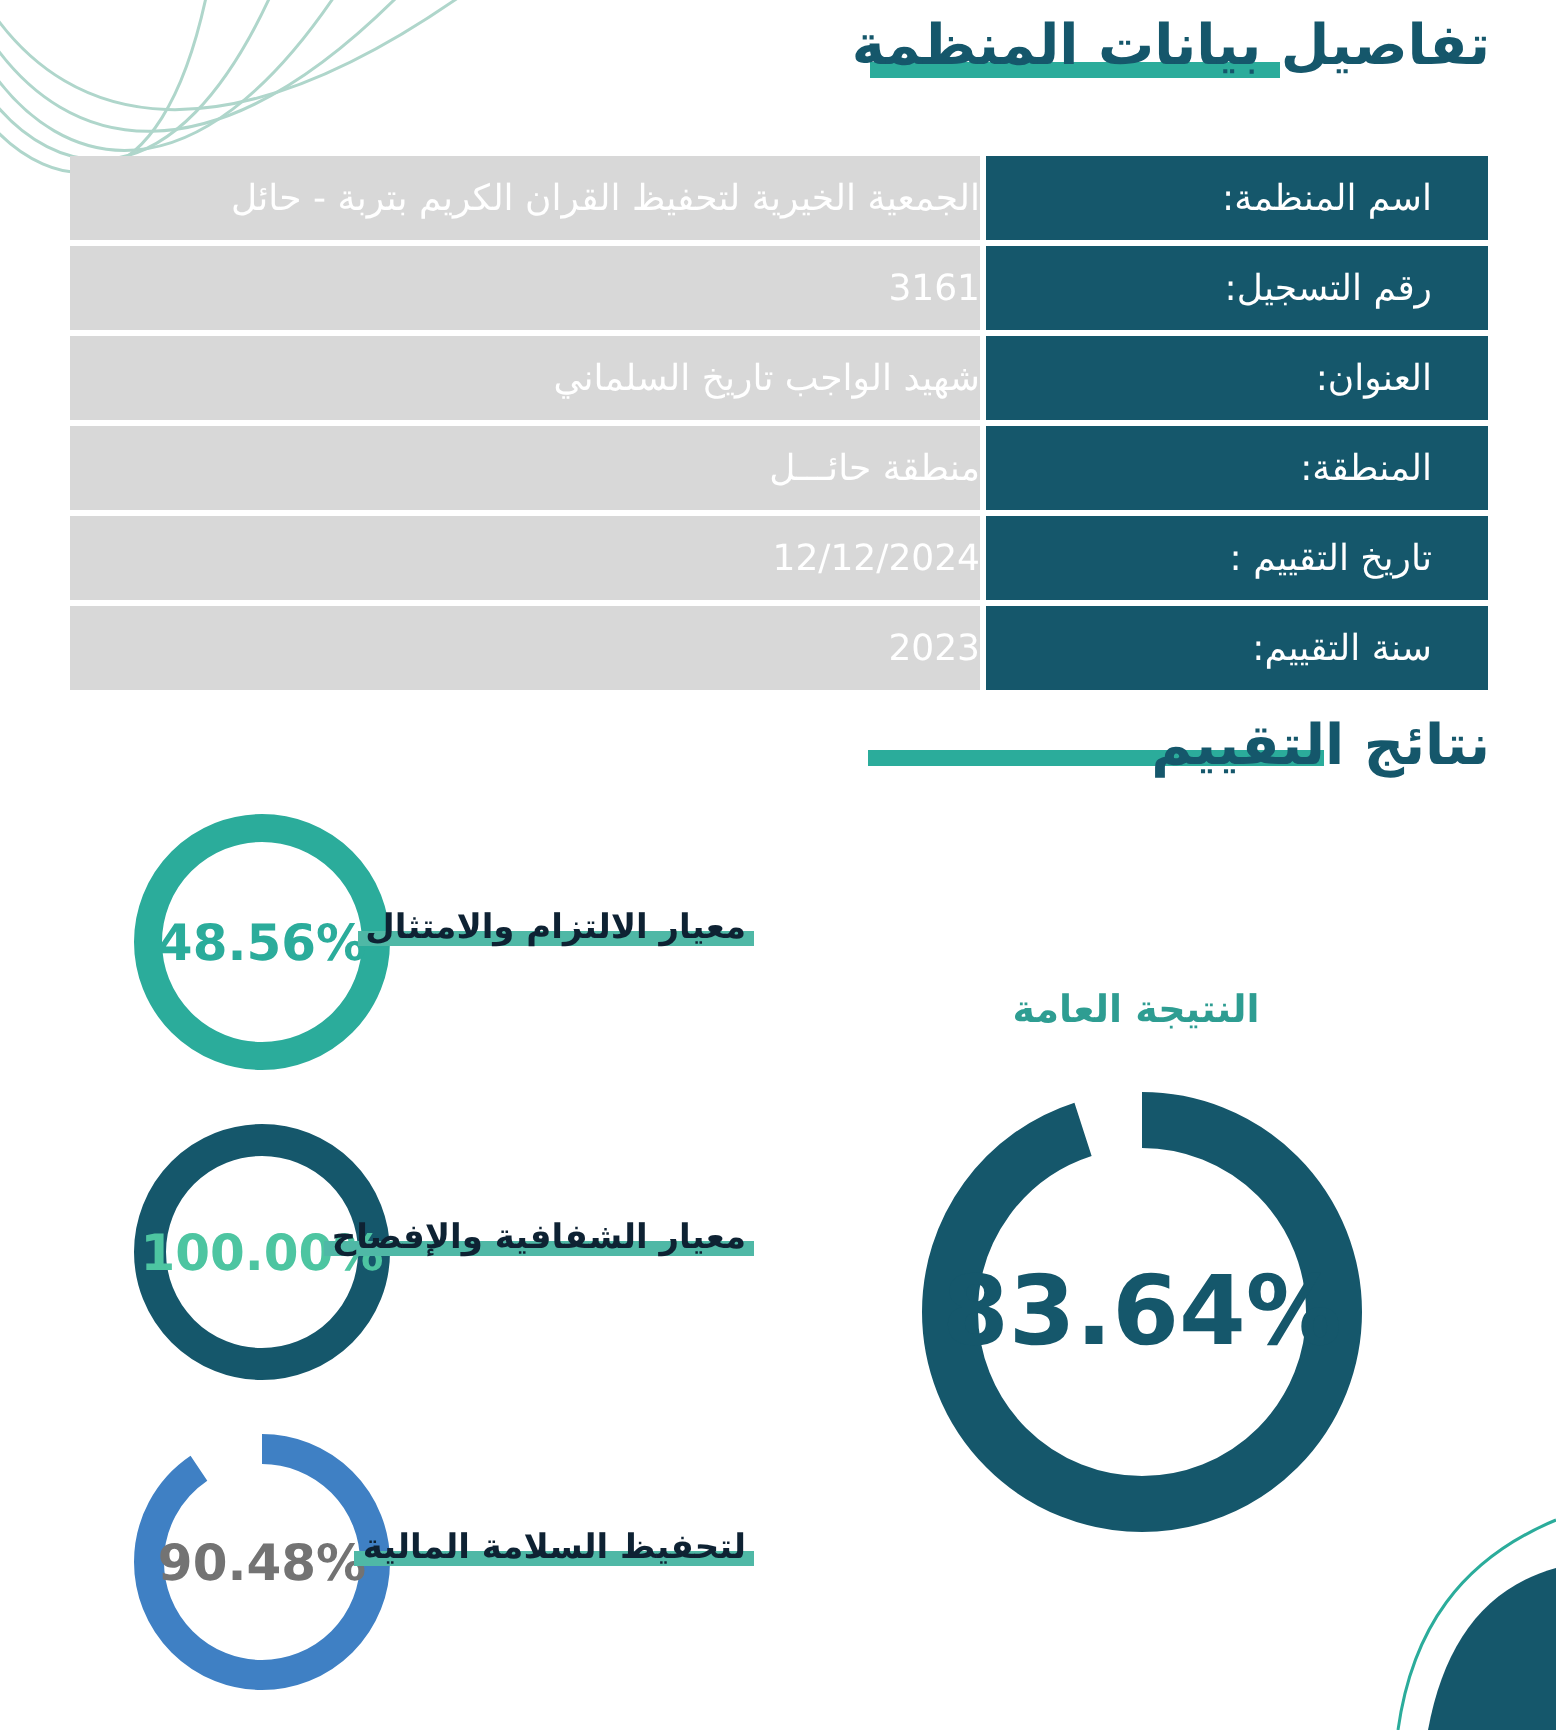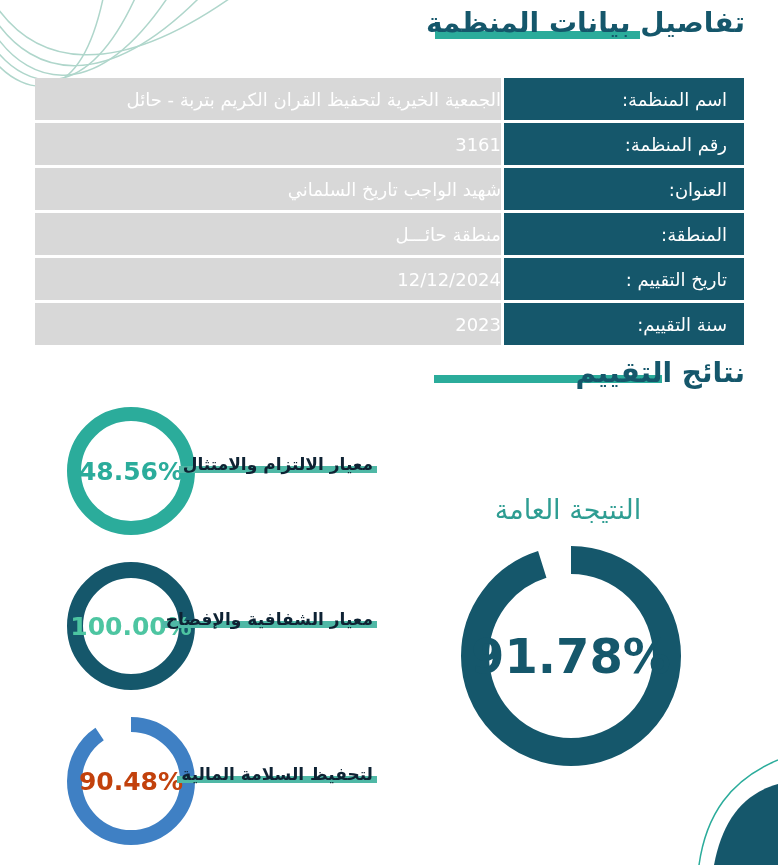--- a/index.html
+++ b/index.html
@@ -22,21 +22,21 @@
   .b1 { left:435px; top:31px; width:205px; }
   .b2 { left:434px; top:375px; width:228px; }
 
   .org-table {
     position:absolute; left:35px; top:78px; width:709px; z-index:2;
     display:flex; flex-direction:column; gap:3px; direction:rtl;
   }
   .row { display:flex; gap:3px; height:42px; }
   .cell-label {
     width:223px; background:var(--dark,#15576B); color:#ffffff;
-    display:flex; align-items:center; padding-right:17px; font-size:18px;
+    display:flex; align-items:center; padding-right:28px; font-size:18px;
   }
   .cell-value {
     flex:1; background:var(--cell,#D8D8D8); color:#ffffff;
     display:flex; align-items:center; padding-right:0; font-size:18px;
   }
 
   .metric-donut { position:absolute; left:67px; width:128px; height:128px; z-index:2; }
   .m1 { top:407px; } .m2 { top:562px; } .m3 { top:717px; }
   .metric-donut svg { position:absolute; inset:0; }
   .metric-donut circle { fill:none; }
@@ -49,21 +49,21 @@
     font-size:17px; font-weight:bold; color:#0E2233; line-height:30px; height:30px;
   }
   .l1 { top:449px; } .l2 { top:604px; } .l3 { top:759px; }
   .crit-label span {
     padding:0 4px;
     background:linear-gradient(to bottom, transparent 58%, var(--hl,#4FB8A6) 58%, var(--hl,#4FB8A6) 96%, transparent 96%);
   }
 
   .overall-title {
     position:absolute; left:448px; top:494px; width:240px; z-index:2;
-    text-align:center; font-size:27px; font-weight:normal; color:var(--accent2,#2E9D92);
+    text-align:center; font-size:19px; font-weight:bold; color:var(--accent2,#2E9D92);
     direction:rtl; white-space:nowrap;
   }
   .overall-donut { position:absolute; left:461px; top:546px; width:220px; height:220px; z-index:2; }
   .overall-donut svg { position:absolute; inset:0; }
   .overall-donut circle { fill:none; }
   .overall-donut .pct { font-size:48px; }
 </style>
 </head>
 <body>
 
@@ -83,21 +83,21 @@
 
   <div class="h-bar b1"></div>
   <div class="sec-title t1">تفاصيل بيانات المنظمة</div>
 
   <div class="org-table">
     <div class="row">
       <div class="cell-label">اسم المنظمة:</div>
       <div class="cell-value">الجمعية الخيرية لتحفيظ القران الكريم بتربة - حائل</div>
     </div>
     <div class="row">
-      <div class="cell-label">رقم المنظمة:</div>
+      <div class="cell-label">رقم التسجيل:</div>
       <div class="cell-value">3161</div>
     </div>
     <div class="row">
       <div class="cell-label">العنوان:</div>
       <div class="cell-value">شهيد الواجب تاريخ السلماني</div>
     </div>
     <div class="row">
       <div class="cell-label">المنطقة:</div>
       <div class="cell-value">منطقة حائـــل</div>
     </div>
@@ -127,25 +127,25 @@
       <circle cx="64" cy="64" r="56" stroke-width="16" transform="rotate(-90 64 64)" style="stroke: rgb(21, 87, 107);"></circle>
     </svg>
     <div class="pct" style="color: rgb(77, 197, 161);">100.00%</div>
   </div>
   <div class="crit-label l2"><span>معيار الشفافية والإفصاح</span></div>
 
   <div class="metric-donut m3">
     <svg width="128" height="128" viewBox="0 0 128 128">
       <circle cx="64" cy="64" r="56.5" stroke-width="15" transform="rotate(-90 64 64)" stroke-dasharray="321.20397272538906 33.79599713025754" style="stroke: rgb(63, 128, 196);"></circle>
     </svg>
-    <div class="pct" style="color: #c2410c;">90.48%</div>
+    <div class="pct" style="color: #737373;">90.48%</div>
   </div>
   <div class="crit-label l3"><span>لتحفيظ السلامة المالية</span></div>
 
   <div class="overall-title">النتيجة العامة</div>
   <div class="overall-donut">
     <svg width="220" height="220" viewBox="0 0 220 220">
       <circle cx="110" cy="110" r="96" stroke-width="28" transform="rotate(-90 110 110)" stroke-dasharray="572.9661814358293 30.21960805341096" style="stroke: rgb(21, 87, 107);"></circle>
     </svg>
-    <div class="pct" style="color: rgb(21, 87, 107);">91.78%</div>
+    <div class="pct" style="color: rgb(21, 87, 107);">83.64%</div>
   </div>
 
 </div>
 
 </body></html>

